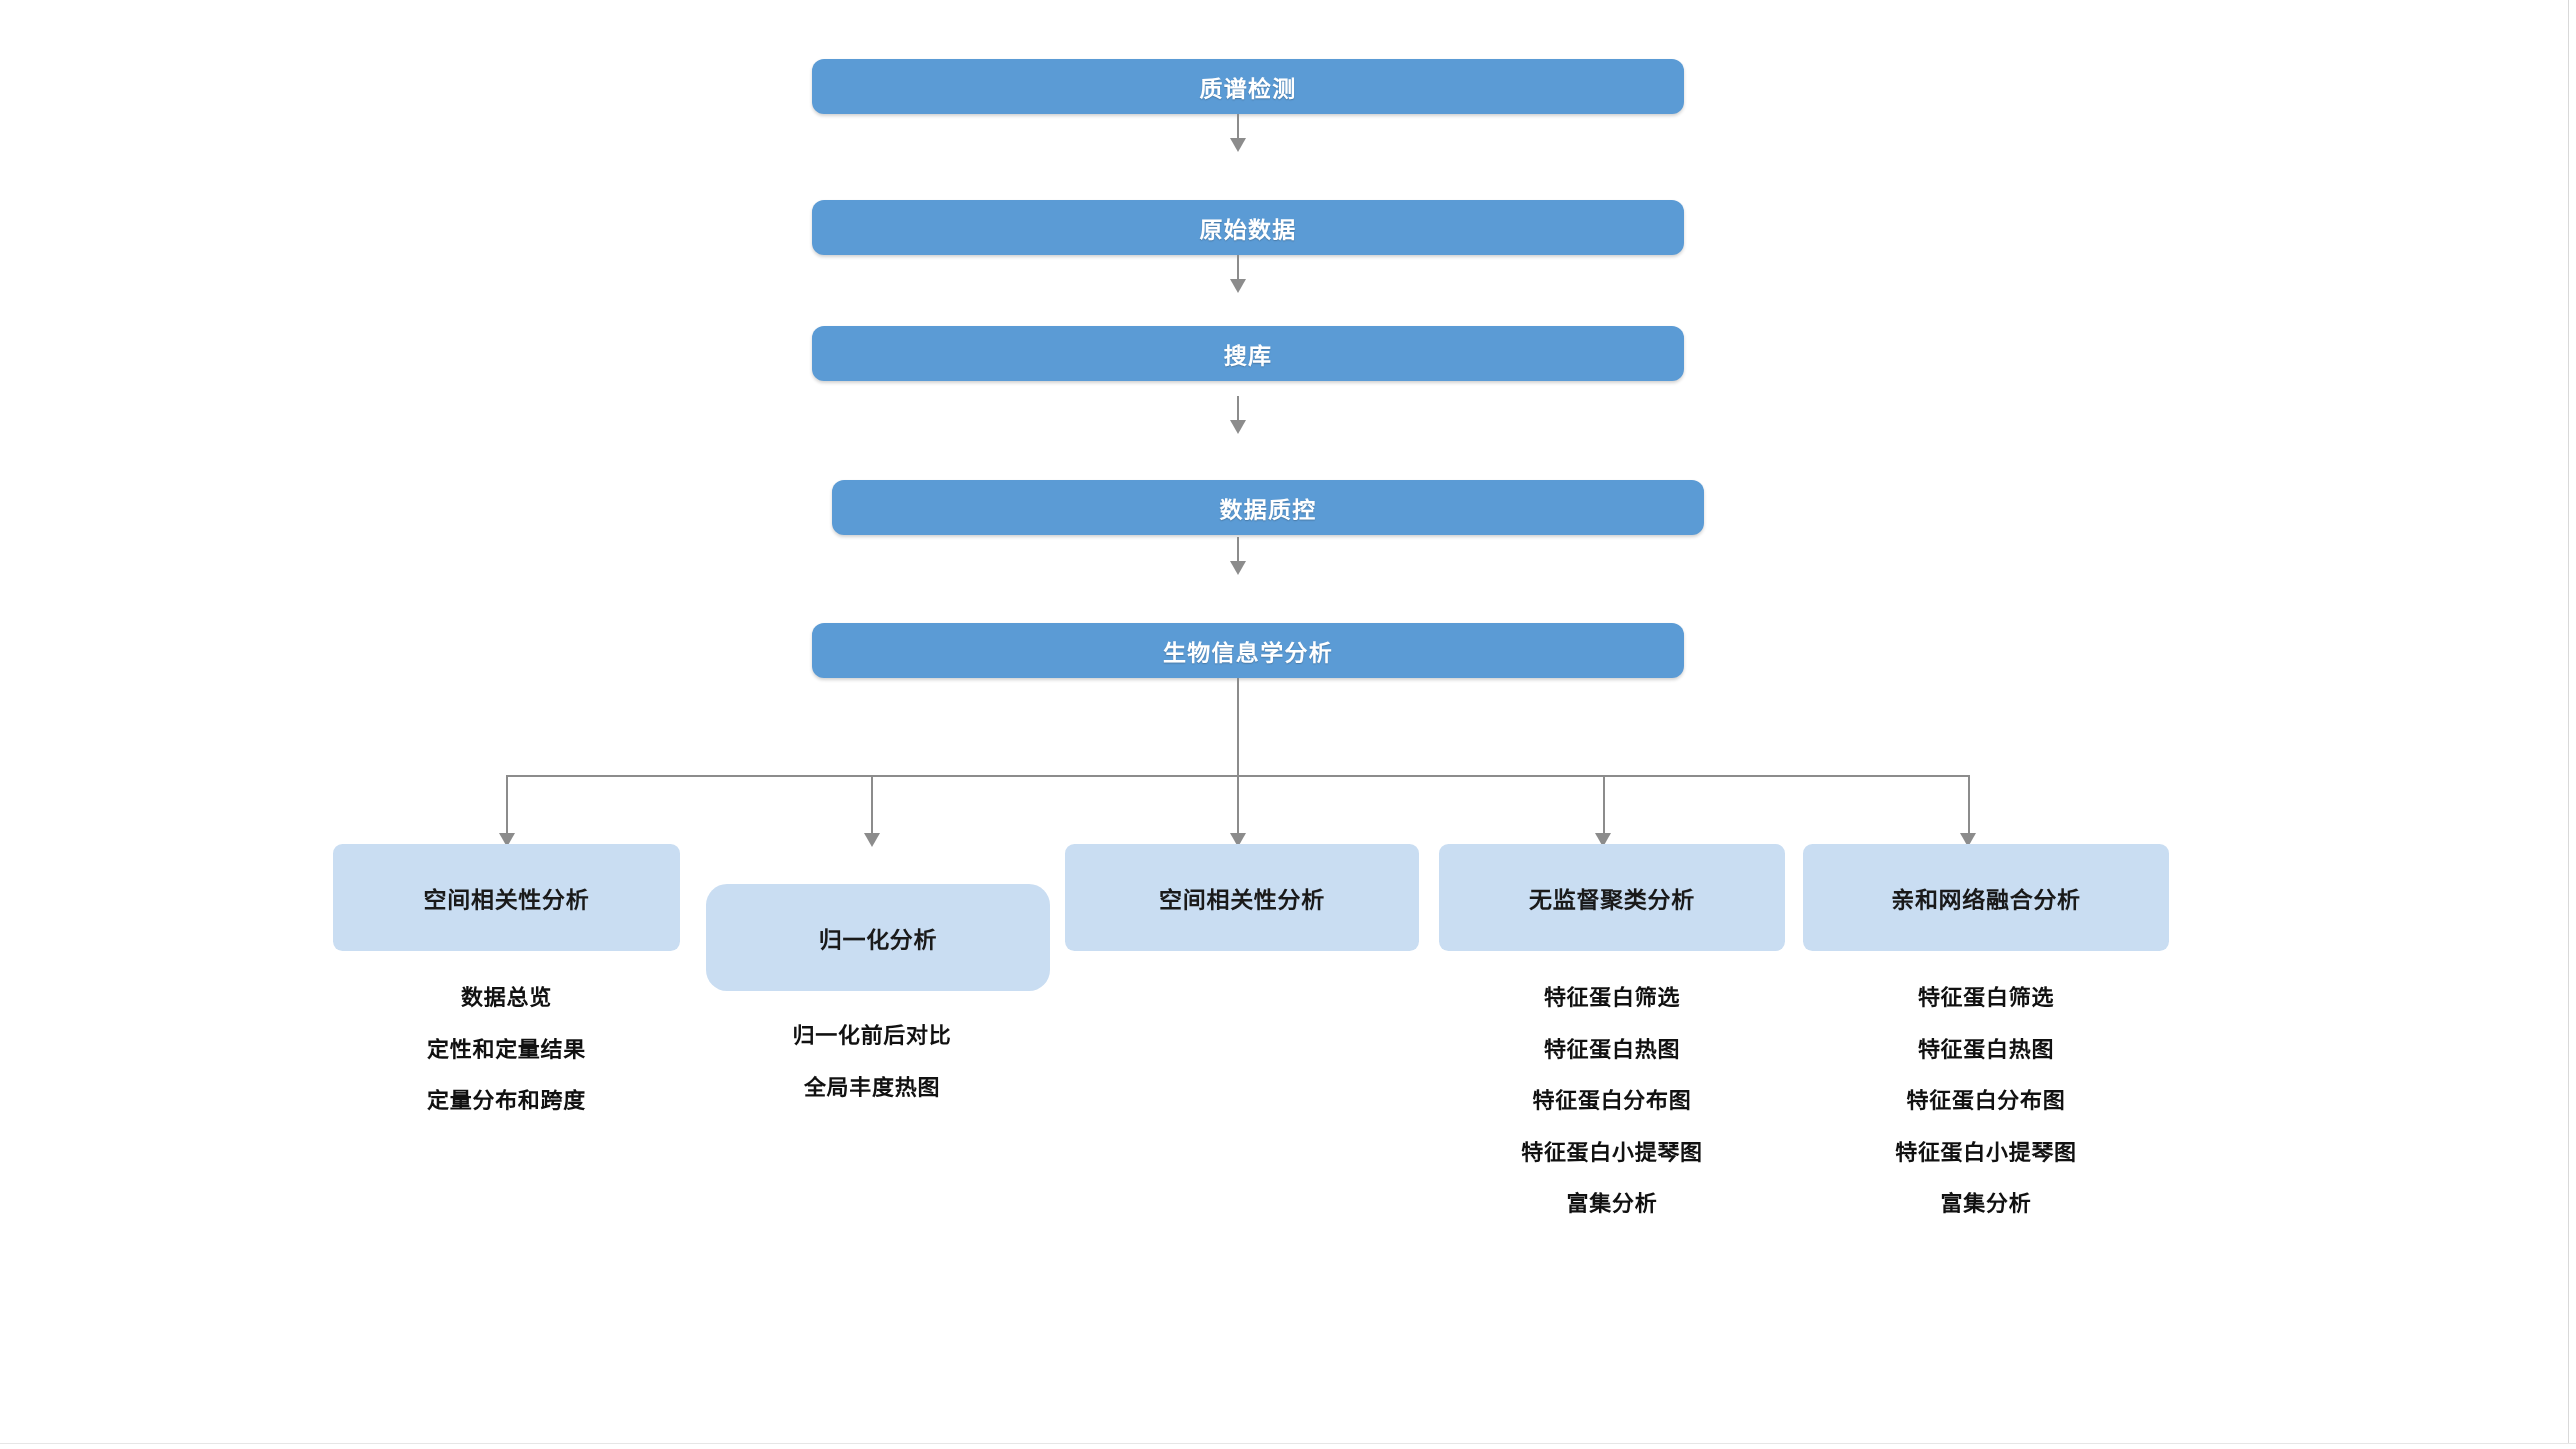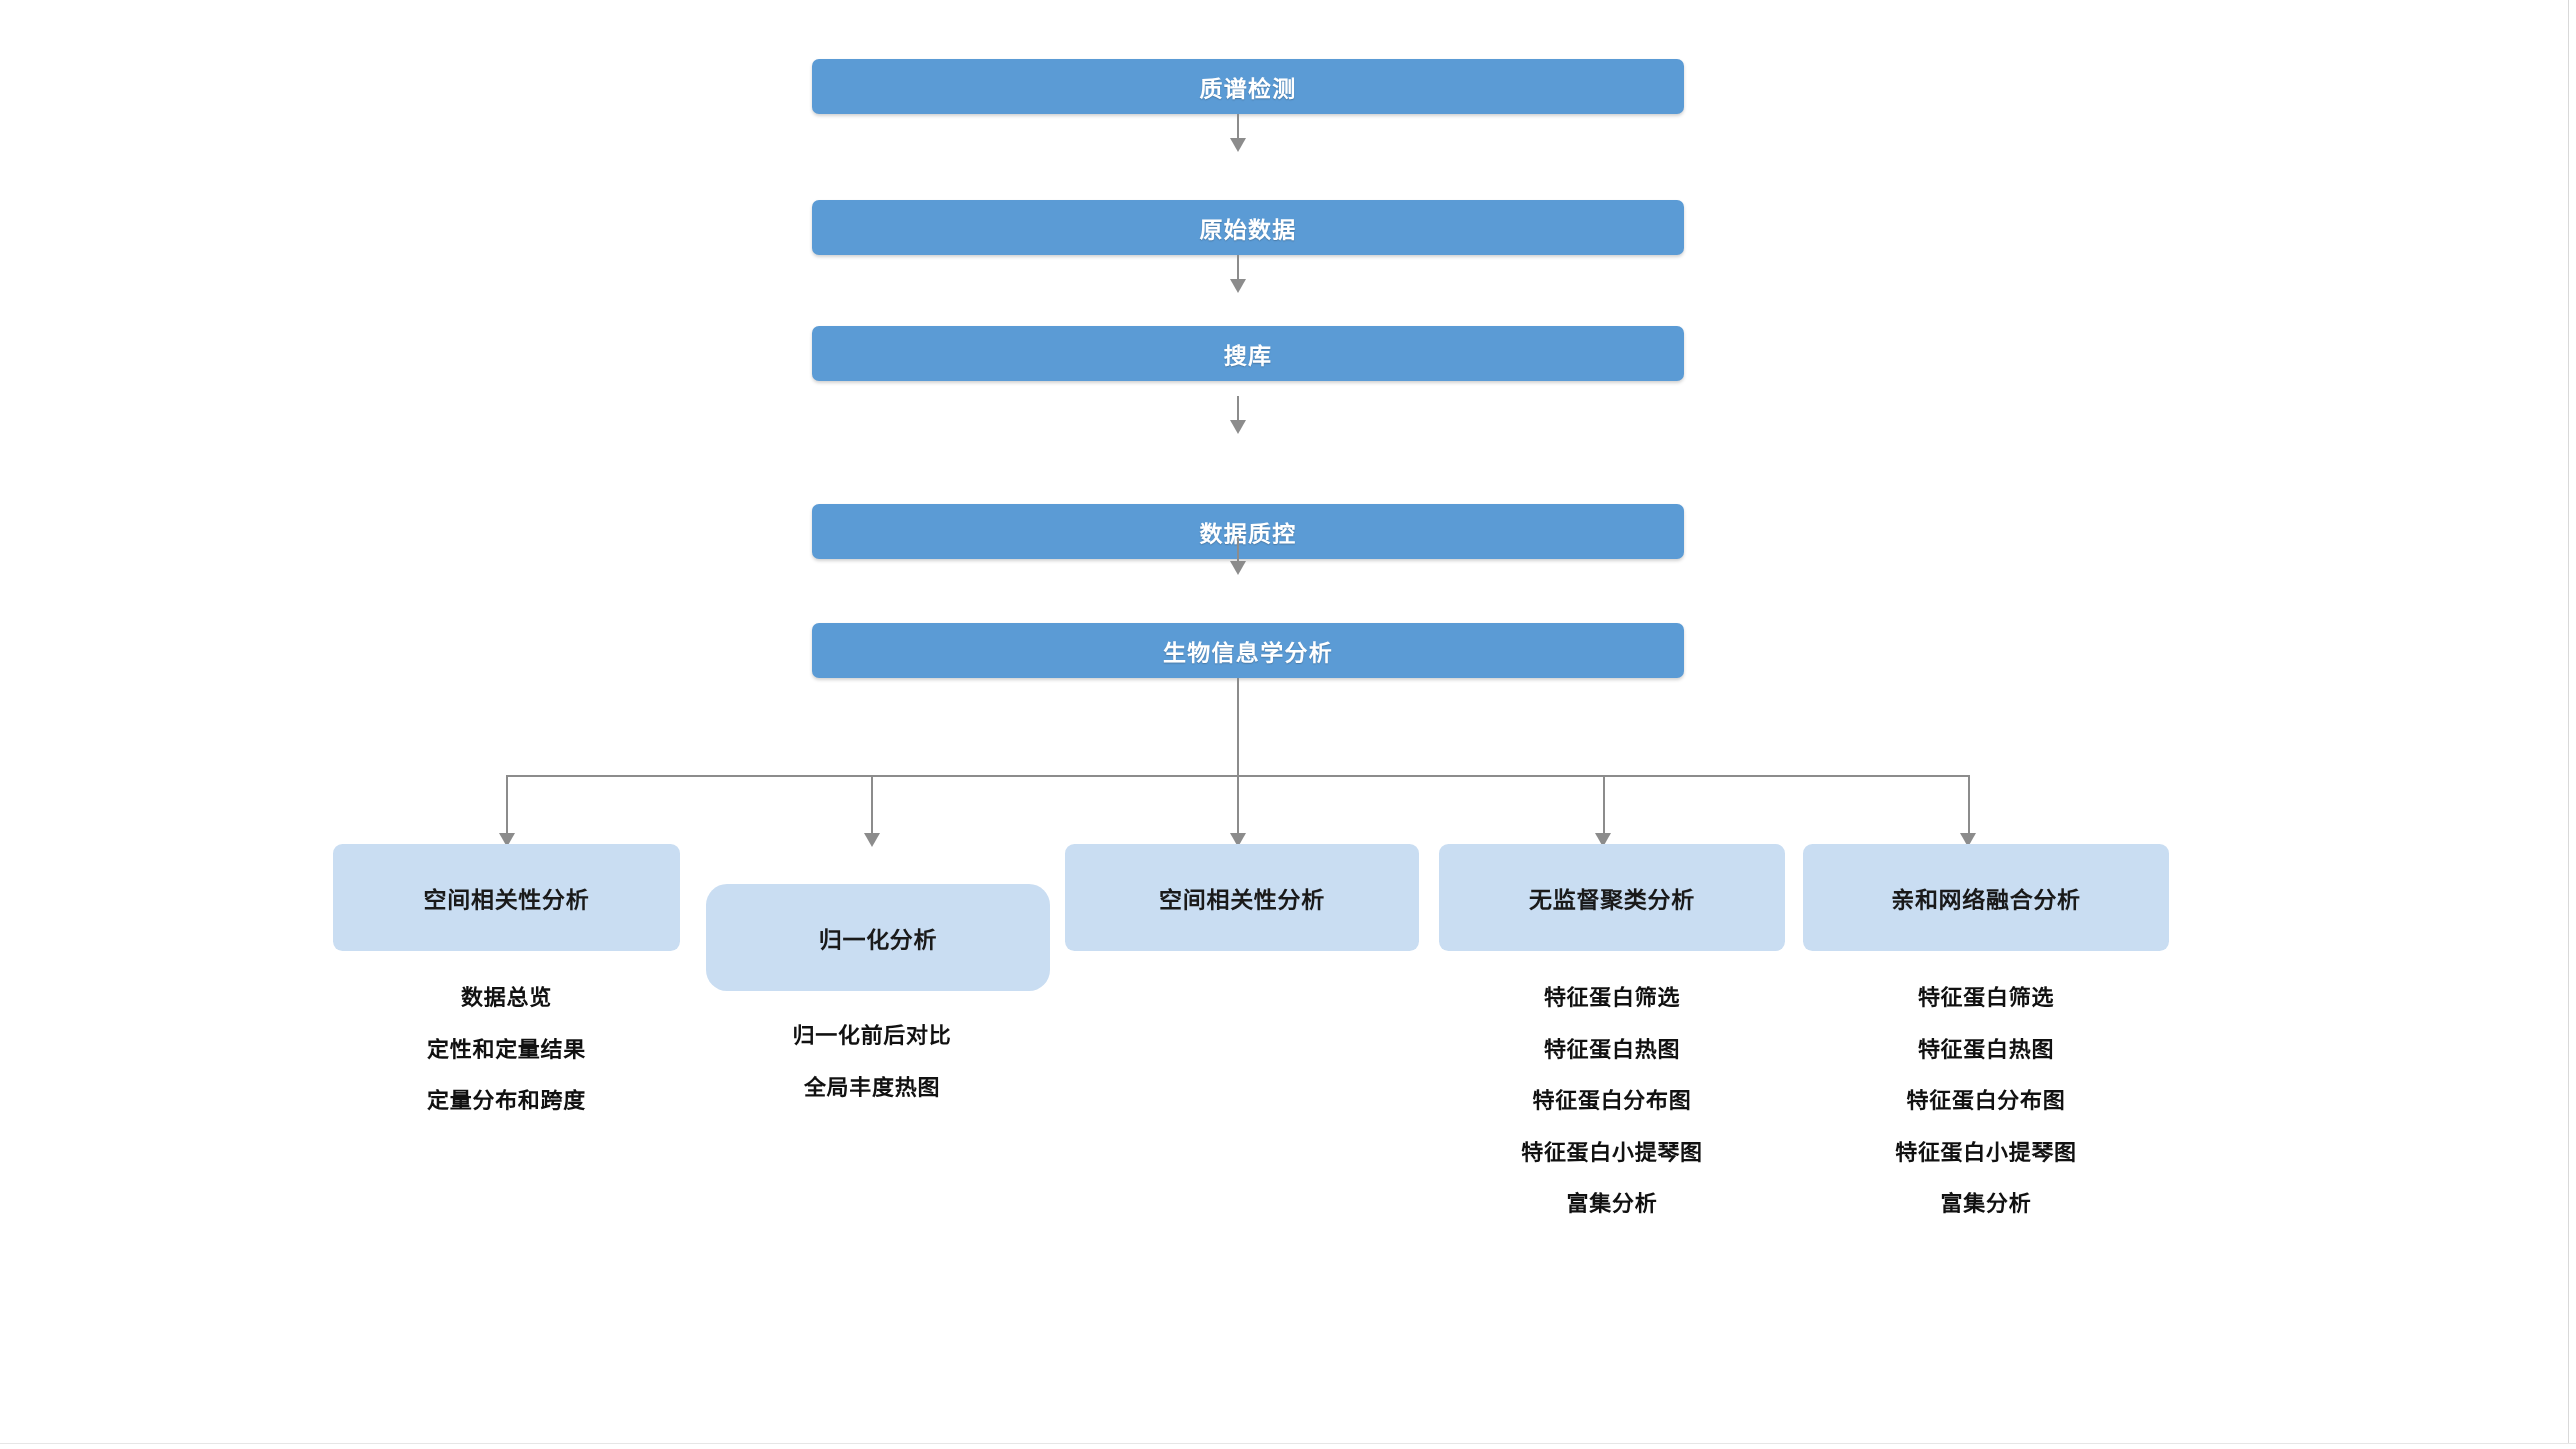--- a/index.html
+++ b/index.html
@@ -39,21 +39,21 @@
     background: #ffffff;
     border-top: 1.3px solid #e6e6e6;
   }
 
   
   .chain-box {
     position: absolute;
     left: 812px;
     width: 872px;
     height: 55px;
-    border-radius: 7px;
+    border-radius: 12px;
     background: #5B9BD5;
     box-shadow: 0 2px 3.4px rgba(0,0,0,0.18);
     display: flex;
     align-items: center;
     justify-content: center;
     box-sizing: border-box;
   }
   .chain-box .label {
     color: #ffffff;
     font-size: 23px;
@@ -138,21 +138,21 @@
   </div>
   <div class="vline" style="left:1237px; top:255px; height:28px;"></div>
   <div class="arrow-head" style="left:1230px; top:279px;"></div>
 
   <div class="chain-box" style="top:326px;">
     <span class="label">搜库</span>
   </div>
   <div class="vline" style="left:1237px; top:396px; height:28px;"></div>
   <div class="arrow-head" style="left:1230px; top:420px;"></div>
 
-  <div class="chain-box" style="top:504px;">
+  <div class="chain-box" style="top:480px;margin-left:20px;">
     <span class="label">数据质控</span>
   </div>
   <div class="vline" style="left:1237px; top:537px; height:28px;"></div>
   <div class="arrow-head" style="left:1230px; top:561px;"></div>
 
   <div class="chain-box" style="top:623px;">
     <span class="label">生物信息学分析</span>
   </div>
 
   <div class="vline" style="left:1237px; top:678px; height:99px;"></div>

